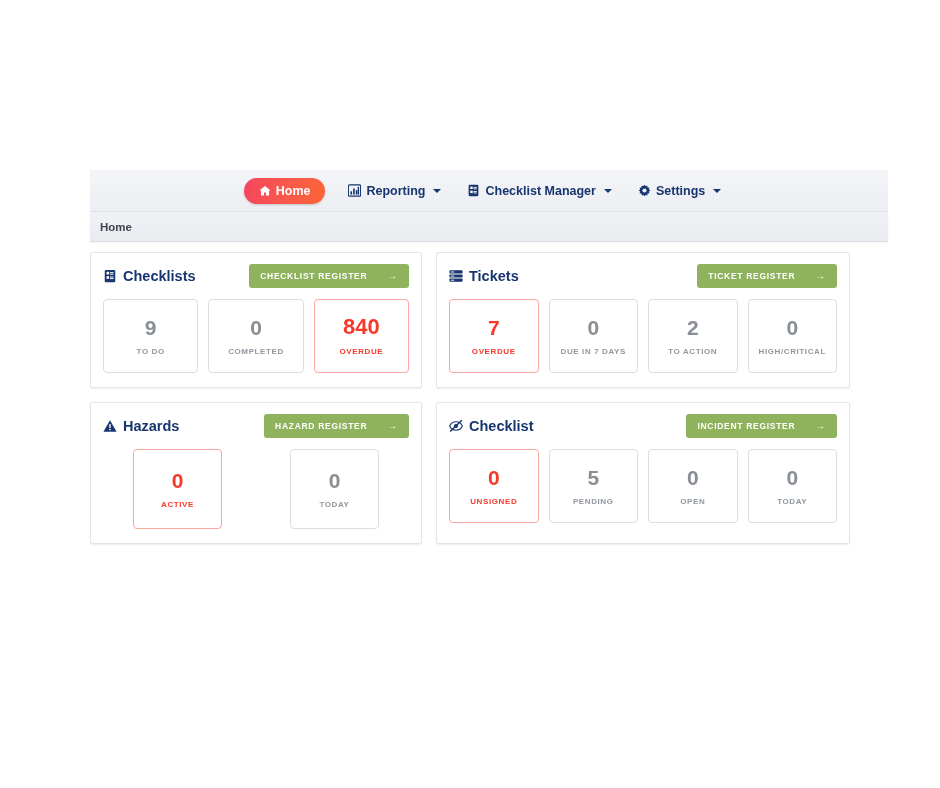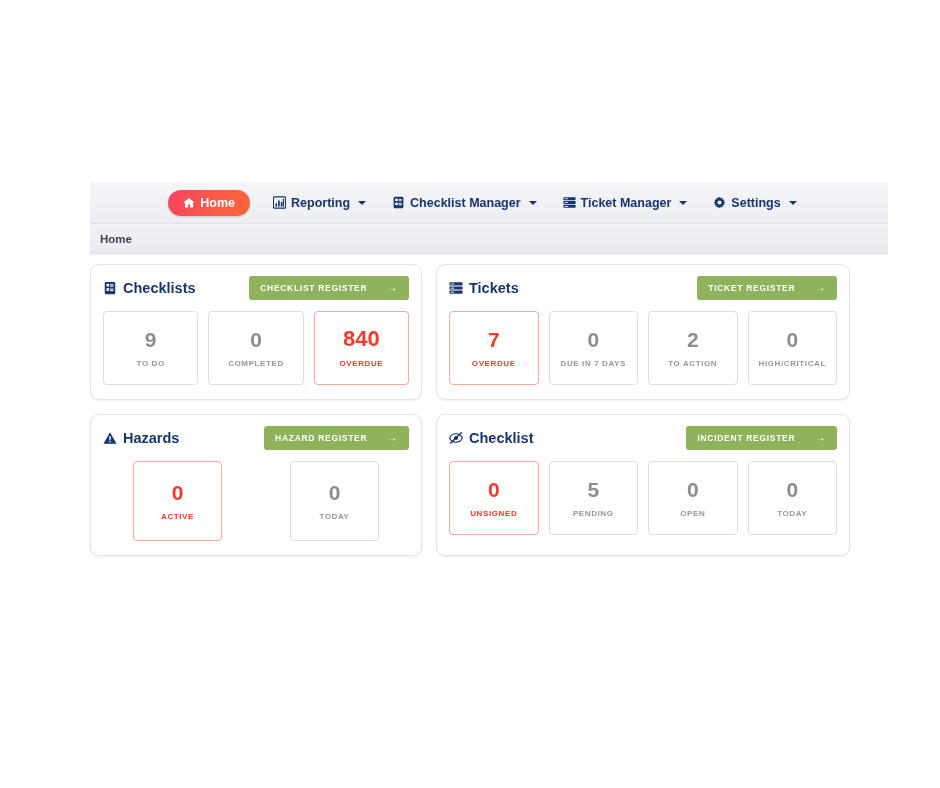--- a/index.html
+++ b/index.html
@@ -4,21 +4,21 @@
 <style>
   * { box-sizing: border-box; margin: 0; padding: 0; }
   html, body {
     width: 940px; height: 788px;
     background: #ffffff;
     font-family: "Liberation Sans", sans-serif;
     overflow: hidden;
   }
   #app {
     position: absolute;
-    left: 52px; top: 182px;
+    left: 52px; top: 170px;
     width: 836px;
     padding-left: 38px;
   }
 
   
   .navbar {
     background: linear-gradient(#f4f5f8, #eceef3);
     border-bottom: 1px solid #dfe2e8;
     height: 42px;
     display: flex;
@@ -74,21 +74,21 @@
   
   .board {
     padding: 10px 0 0 0;
     display: flex;
     flex-wrap: wrap;
     gap: 14px 14px;
   }
   .panel {
     background: #ffffff;
     border: 1px solid #e3e5e9;
-    border-radius: 9px;
+    border-radius: 2px;
     box-shadow: 0 1px 2px rgba(0,0,0,0.07);
     padding: 10px 12px 14px 12px;
   }
   .panel.small { width: 332px; }
   .panel.large { width: 414px; }
 
   .panel-head {
     display: flex;
     align-items: center;
     justify-content: space-between;
@@ -192,34 +192,20 @@
             <rect x="2" y="1" width="12" height="14" rx="1.4" fill="#17356e"></rect>
             <rect x="4" y="3.2" width="3" height="3" fill="#ffffff"></rect>
             <rect x="8" y="3.6" width="4" height="1.1" fill="#ffffff"></rect>
             <rect x="8" y="5.4" width="4" height="1.1" fill="#ffffff"></rect>
             <rect x="4" y="8.2" width="3" height="3" fill="#ffffff"></rect>
             <rect x="8" y="8.6" width="4" height="1.1" fill="#ffffff"></rect>
             <rect x="8" y="10.4" width="4" height="1.1" fill="#ffffff"></rect>
           </svg>
         </span>
         <span>Checklist Manager</span>
-        <span class="caret"></span>
-      </div>
-      <div class="nav-item">
-        <span class="nav-icon ico">
-          <svg width="13" height="13" viewBox="0 0 16 16">
-            <rect x="0.5" y="1.5" width="15" height="3.6" rx="0.8" fill="#17356e"></rect>
-            <rect x="0.5" y="6.2" width="15" height="3.6" rx="0.8" fill="#17356e"></rect>
-            <rect x="0.5" y="10.9" width="15" height="3.6" rx="0.8" fill="#17356e"></rect>
-            <rect x="2" y="2.9" width="4" height="1" fill="#ffffff"></rect>
-            <rect x="2" y="7.6" width="4" height="1" fill="#ffffff"></rect>
-            <rect x="2" y="12.3" width="4" height="1" fill="#ffffff"></rect>
-          </svg>
-        </span>
-        <span>Ticket Manager</span>
         <span class="caret"></span>
       </div>
       <div class="nav-item">
         <span class="nav-icon ico">
           <svg width="13" height="13" viewBox="0 0 16 16">
             <path fill="#17356e" d="M8 0.8 9.3 2.6l2.1-0.6 0.4 2.2 2.2 0.4-0.6 2.1L15.2 8l-1.8 1.3 0.6 2.1-2.2 0.4-0.4 2.2-2.1-0.6L8 15.2 6.7 13.4l-2.1 0.6-0.4-2.2-2.2-0.4 0.6-2.1L0.8 8l1.8-1.3-0.6-2.1 2.2-0.4 0.4-2.2 2.1 0.6z"></path>
             <circle cx="8" cy="8" r="2.6" fill="#eceef3"></circle>
           </svg>
         </span>
         <span>Settings</span>

